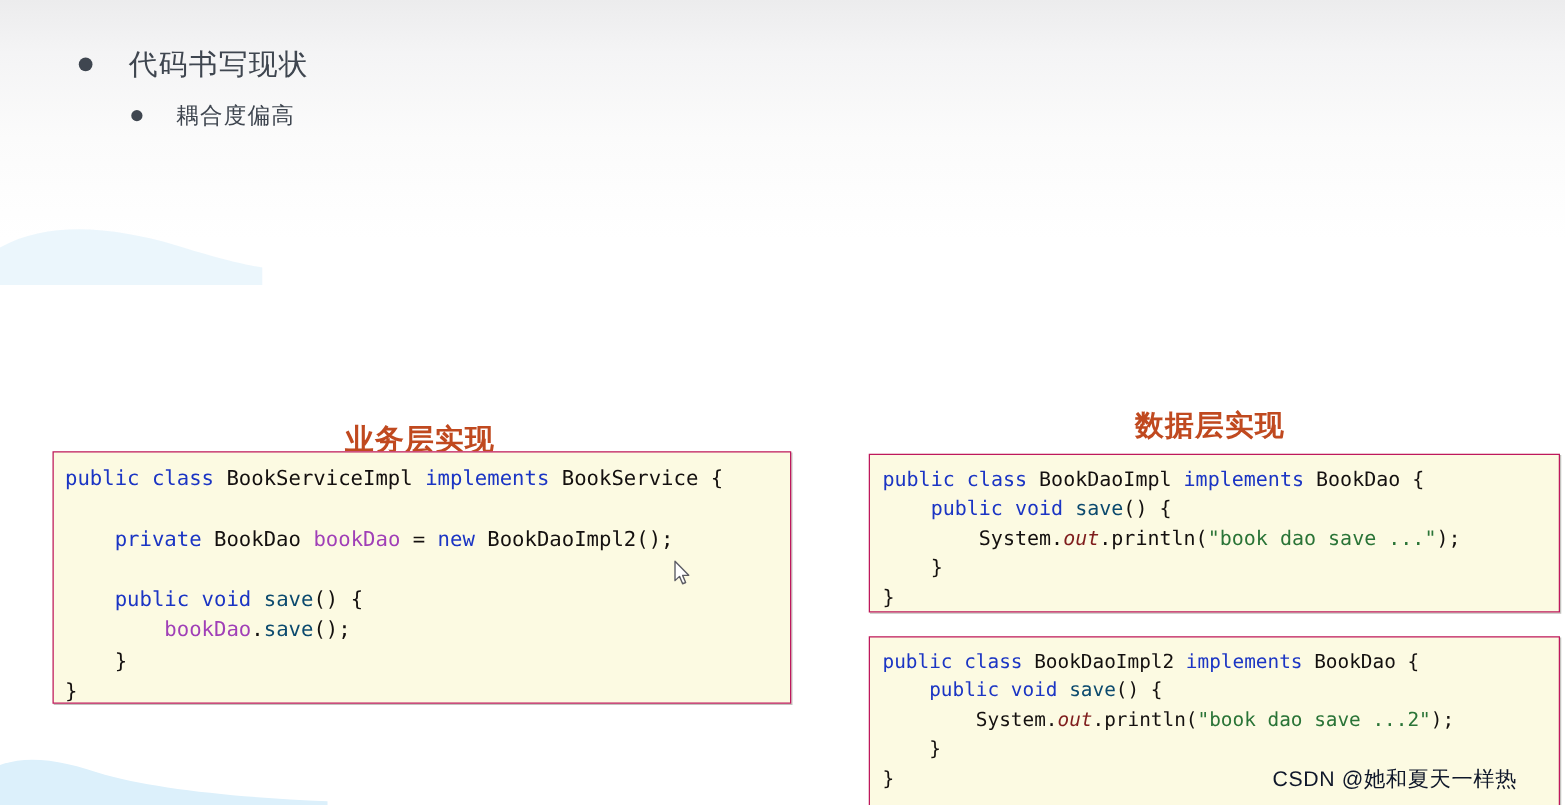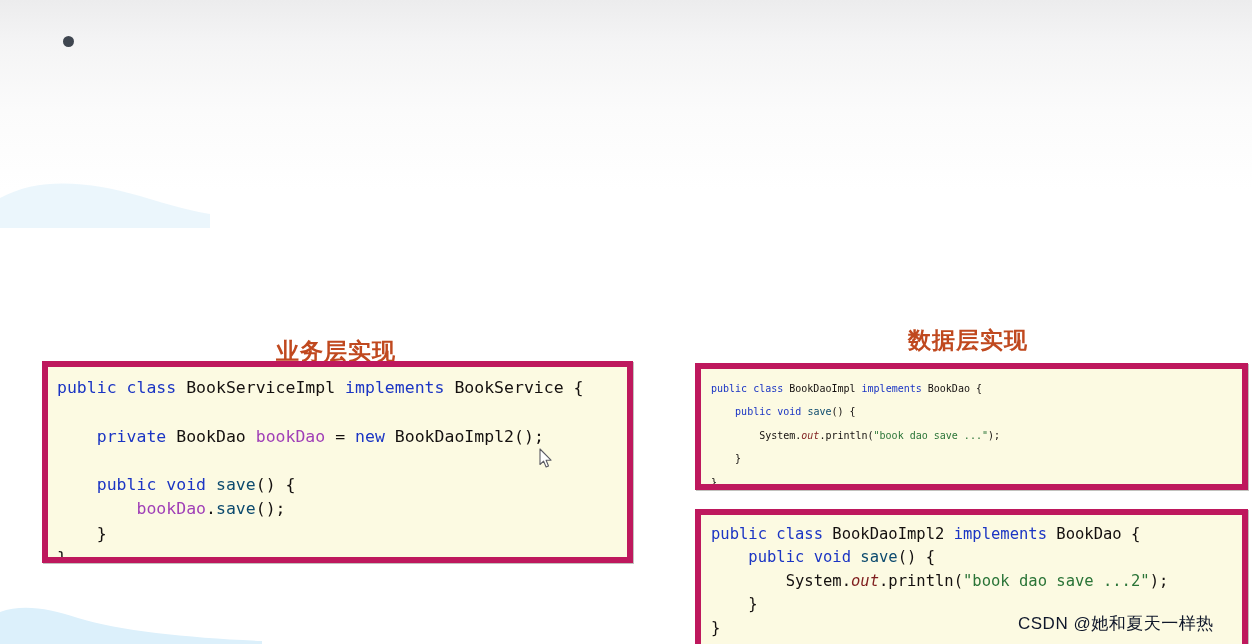--- a/index.html
+++ b/index.html
@@ -99,21 +99,21 @@
     white-space: nowrap;
   }
   #heading-service { left: 276px; top: 336px; }
   #heading-dao     { left: 908px; top: 325px; text-align: right; }
 
   
   .code-block {
     position: absolute;
     z-index: 3;
     background: #fcfae2;
-    border: 6px solid #be185d;
+    border: 1px solid #be185d;
     box-shadow: 1px 1px 0 rgba(120,120,110,0.45);
     box-sizing: border-box;
     overflow: hidden;
     font-family: "DejaVu Sans Mono", "Liberation Mono", monospace;
     color: #14100f;
     white-space: pre;
   }
   #code-service {
     left: 42px;
     top: 361px;
@@ -121,21 +121,21 @@
     height: 202px;
     font-size: 16.5px;
     line-height: 24.3px;
     padding: 9px 0 0 9px;
   }
   #code-dao1 {
     left: 695px;
     top: 363px;
     width: 553px;
     height: 127px;
-    font-size: 10px;
+    font-size: 16px;
     line-height: 23.4px;
     padding: 8px 4px 0 10px;
   }
   #code-dao2 {
     left: 695px;
     top: 509px;
     width: 553px;
     height: 149px;
     font-size: 15.5px;
     line-height: 23.4px;
@@ -185,22 +185,27 @@
 </svg>
 
 <svg id="wave-bottom-left" viewBox="0 0 280 70" preserveAspectRatio="none">
   <path d="M0 38 C 22 30, 48 34, 78 44 C 120 57, 190 64, 262 67 L 262 70 L 0 70 Z" fill="#dcf0fb"></path>
 </svg>
 
 <div id="outline">
 
   <div class="bullet-row level1">
     <span class="bullet-dot"></span>
+    <span class="bullet-text">代码书写现状</span>
   </div>
 
+  <div class="bullet-row level2">
+    <span class="bullet-dot"></span>
+    <span class="bullet-text">耦合度偏高</span>
+  </div>
 
 </div>
 
 <div class="col-heading" id="heading-service">业务层实现</div>
 
 <div class="col-heading" id="heading-dao">数据层实现</div>
 
 <div class="code-block" id="code-service"><div class="code-line"><span class="tk-kw">public</span><span class="tk-pln"> </span><span class="tk-kw">class</span><span class="tk-type"> BookServiceImpl </span><span class="tk-kw">implements</span><span class="tk-type"> BookService {</span></div><div class="code-line">&nbsp;</div><div class="code-line"><span class="tk-pln">    </span><span class="tk-kw">private</span><span class="tk-type"> BookDao </span><span class="tk-field">bookDao</span><span class="tk-pln"> = </span><span class="tk-kw">new</span><span class="tk-type"> BookDaoImpl2();</span></div><div class="code-line">&nbsp;</div><div class="code-line"><span class="tk-pln">    </span><span class="tk-kw">public</span><span class="tk-pln"> </span><span class="tk-kw">void</span><span class="tk-pln"> </span><span class="tk-meth">save</span><span class="tk-pln">() {</span></div><div class="code-line"><span class="tk-pln">        </span><span class="tk-field">bookDao</span><span class="tk-pln">.</span><span class="tk-meth">save</span><span class="tk-pln">();</span></div><div class="code-line"><span class="tk-pln">    }</span></div><div class="code-line"><span class="tk-pln">}</span></div></div>
 
 <div class="code-block" id="code-dao1"><div class="code-line"><span class="tk-kw">public</span><span class="tk-pln"> </span><span class="tk-kw">class</span><span class="tk-type"> BookDaoImpl </span><span class="tk-kw">implements</span><span class="tk-type"> BookDao {</span></div><div class="code-line"><span class="tk-pln">    </span><span class="tk-kw">public</span><span class="tk-pln"> </span><span class="tk-kw">void</span><span class="tk-pln"> </span><span class="tk-meth">save</span><span class="tk-pln">() {</span></div><div class="code-line"><span class="tk-pln">        System.</span><span class="tk-stat">out</span><span class="tk-pln">.println(</span><span class="tk-str">"book dao save ..."</span><span class="tk-pln">);</span></div><div class="code-line"><span class="tk-pln">    }</span></div><div class="code-line"><span class="tk-pln">}</span></div></div>

